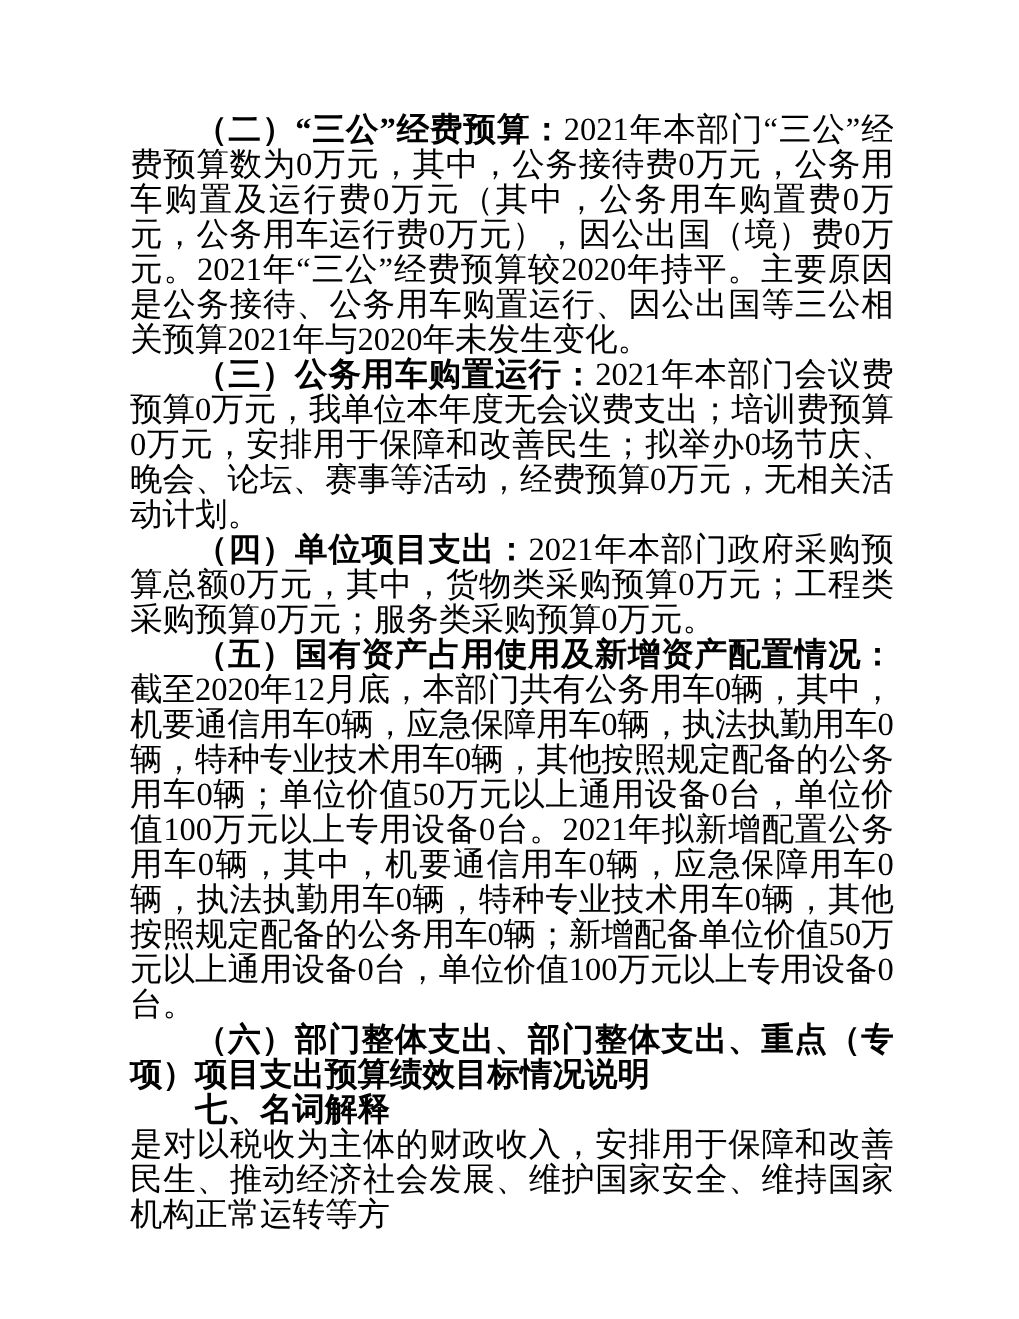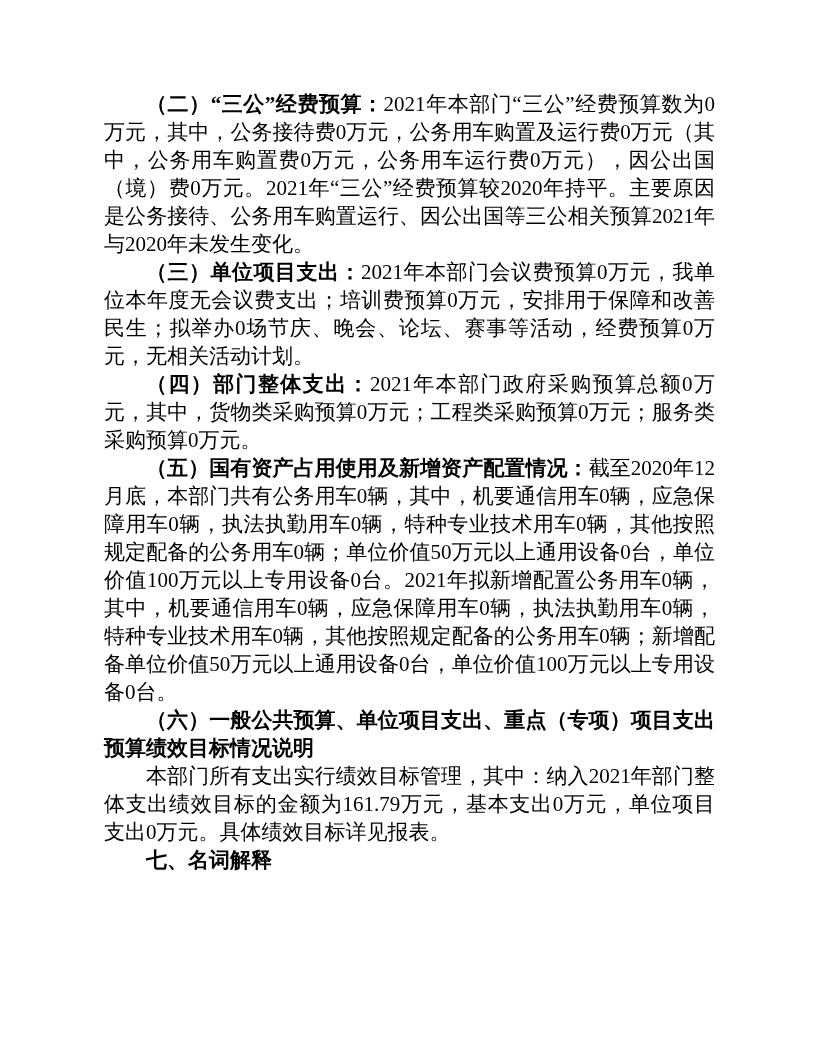--- a/index.html
+++ b/index.html
@@ -9,21 +9,21 @@
   }
   .page {
     position: relative;
     width: 815px;
     height: 1055px;
     background: #ffffff;
     overflow: hidden;
     box-sizing: border-box;
     padding: 90px 100px 16px 104px;
     font-family: "Liberation Serif", "DejaVu Serif", serif;
-    font-size: 21px;
+    font-size: 26px;
     line-height: 28px;
     color: #000000;
     text-align: justify;
   }
   .page p {
     margin: 0;
     padding: 0;
     text-indent: 2em;
   }
   .page p.noindent {
@@ -35,20 +35,20 @@
   .lead {
     font-weight: bold;
   }
 </style>
 </head>
 <body>
 
 <div class="page">
   <div id="content">
       <p class=""><span class="lead">（二）“三公”经费预算：</span><span>2021年本部门“三公”经费预算数为0万元，其中，公务接待费0万元，公务用车购置及运行费0万元（其中，公务用车购置费0万元，公务用车运行费0万元），因公出国（境）费0万元。2021年“三公”经费预算较2020年持平。主要原因是公务接待、公务用车购置运行、因公出国等三公相关预算2021年与2020年未发生变化。</span></p>
-      <p class=""><span class="lead">（三）单位项目支出：</span><span>2021年本部门会议费预算0万元，我单位本年度无会议费支出；培训费预算0万元，安排用于保障和改善民生；拟举办0场节庆、晚会、论坛、赛事等活动，经费预算0万元，无相关活动计划。</span></p>
-      <p class=""><span class="lead">（四）部门整体支出：</span><span>2021年本部门政府采购预算总额0万元，其中，货物类采购预算0万元；工程类采购预算0万元；服务类采购预算0万元。</span></p>
+      <p class=""><span class="lead">（三）公务用车购置运行：</span><span>2021年本部门会议费预算0万元，我单位本年度无会议费支出；培训费预算0万元，安排用于保障和改善民生；拟举办0场节庆、晚会、论坛、赛事等活动，经费预算0万元，无相关活动计划。</span></p>
+      <p class=""><span class="lead">（四）单位项目支出：</span><span>2021年本部门政府采购预算总额0万元，其中，货物类采购预算0万元；工程类采购预算0万元；服务类采购预算0万元。</span></p>
       <p class=""><span class="lead">（五）国有资产占用使用及新增资产配置情况：</span><span>截至2020年12月底，本部门共有公务用车0辆，其中，机要通信用车0辆，应急保障用车0辆，执法执勤用车0辆，特种专业技术用车0辆，其他按照规定配备的公务用车0辆；单位价值50万元以上通用设备0台，单位价值100万元以上专用设备0台。2021年拟新增配置公务用车0辆，其中，机要通信用车0辆，应急保障用车0辆，执法执勤用车0辆，特种专业技术用车0辆，其他按照规定配备的公务用车0辆；新增配备单位价值50万元以上通用设备0台，单位价值100万元以上专用设备0台。</span></p>
-      <p class="heading"><span>（六）一般公共预算、单位项目支出、重点（专项）项目支出预算绩效目标情况说明</span></p>
-      <p class=""><span>本部门所有支出实行绩效目标管理，其中：纳入2021年部门整体支出绩效目标的金额为161.79万元，基本支出0万元，单位项目支出0万元。具体绩效目标详见报表。</span></p>
+      <p class="heading"><span>（六）部门整体支出、部门整体支出、重点（专项）项目支出预算绩效目标情况说明</span></p>
       <p class="heading"><span>七、名词解释</span></p>
+      <p class="noindent"><span>是对以税收为主体的财政收入，安排用于保障和改善民生、推动经济社会发展、维护国家安全、维持国家机构正常运转等方</span></p>
     </div>
 </div>
 
 </body></html>

